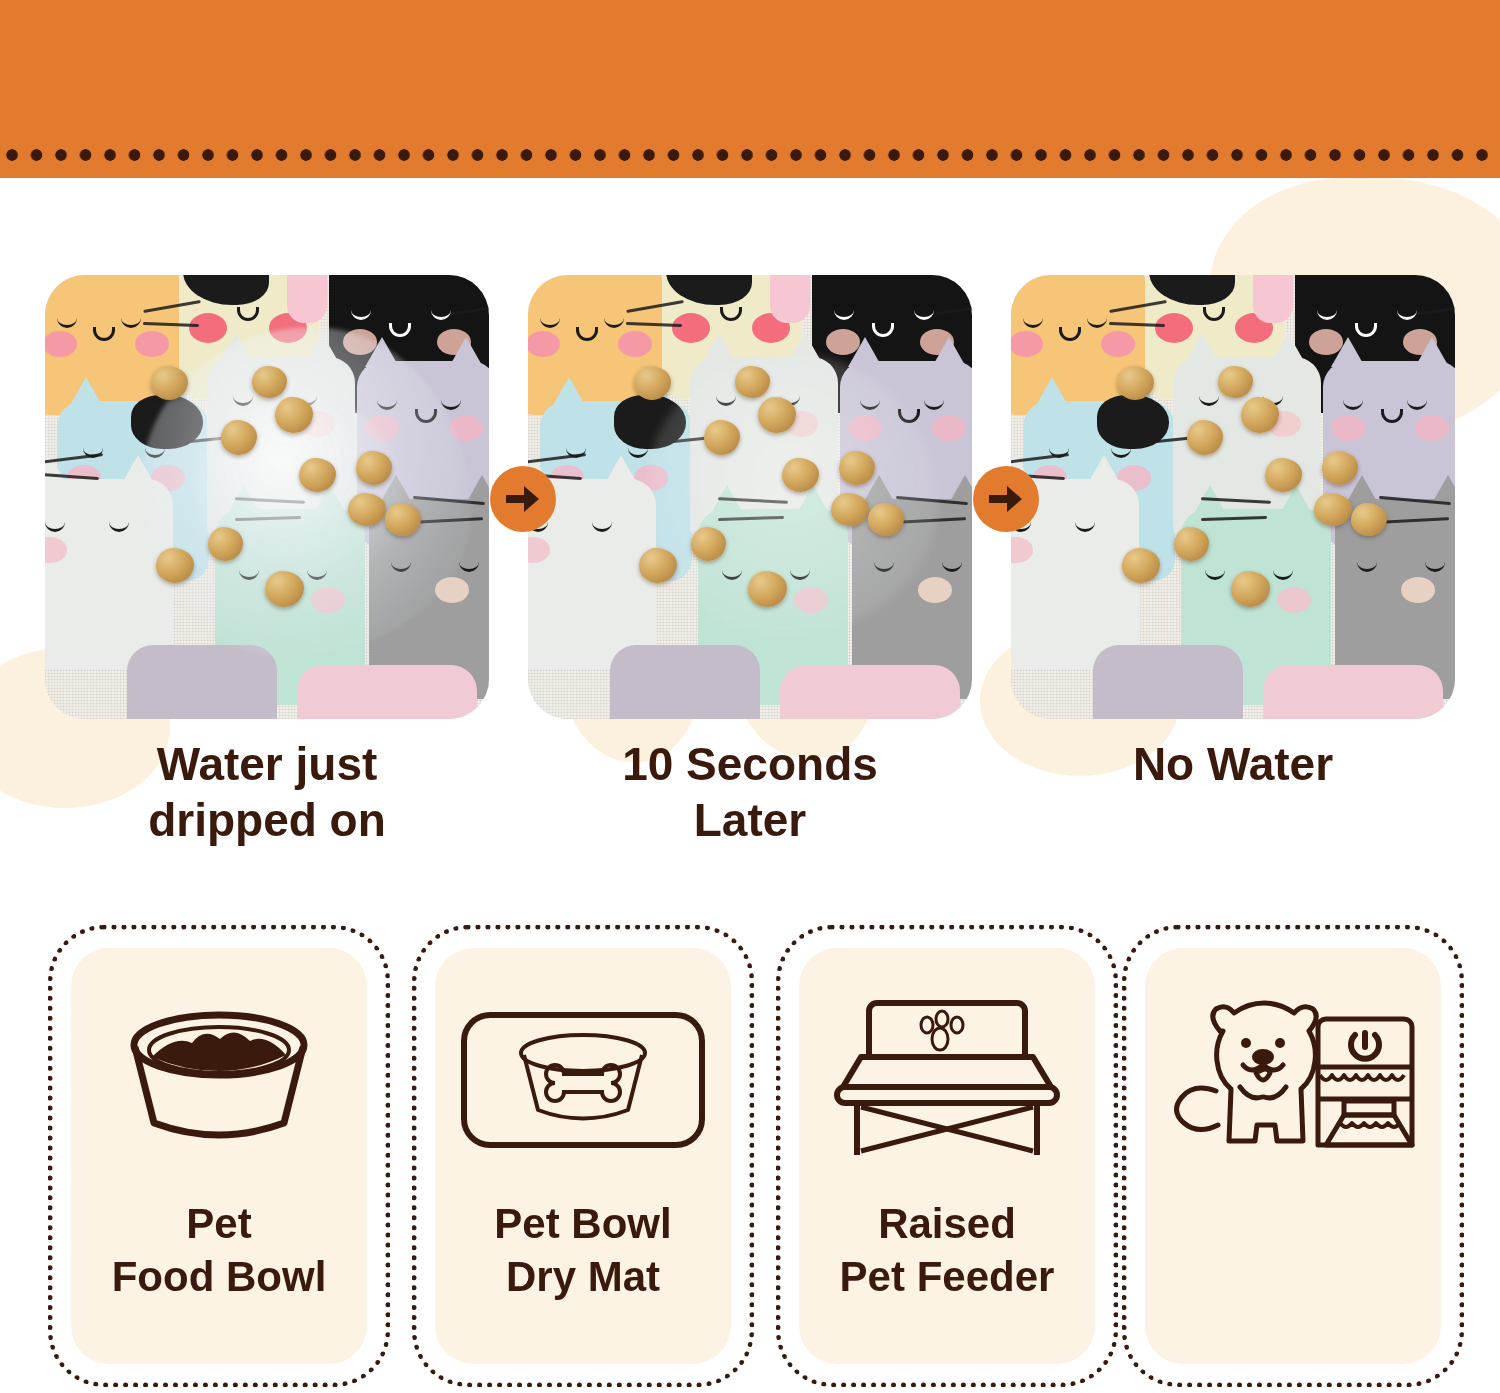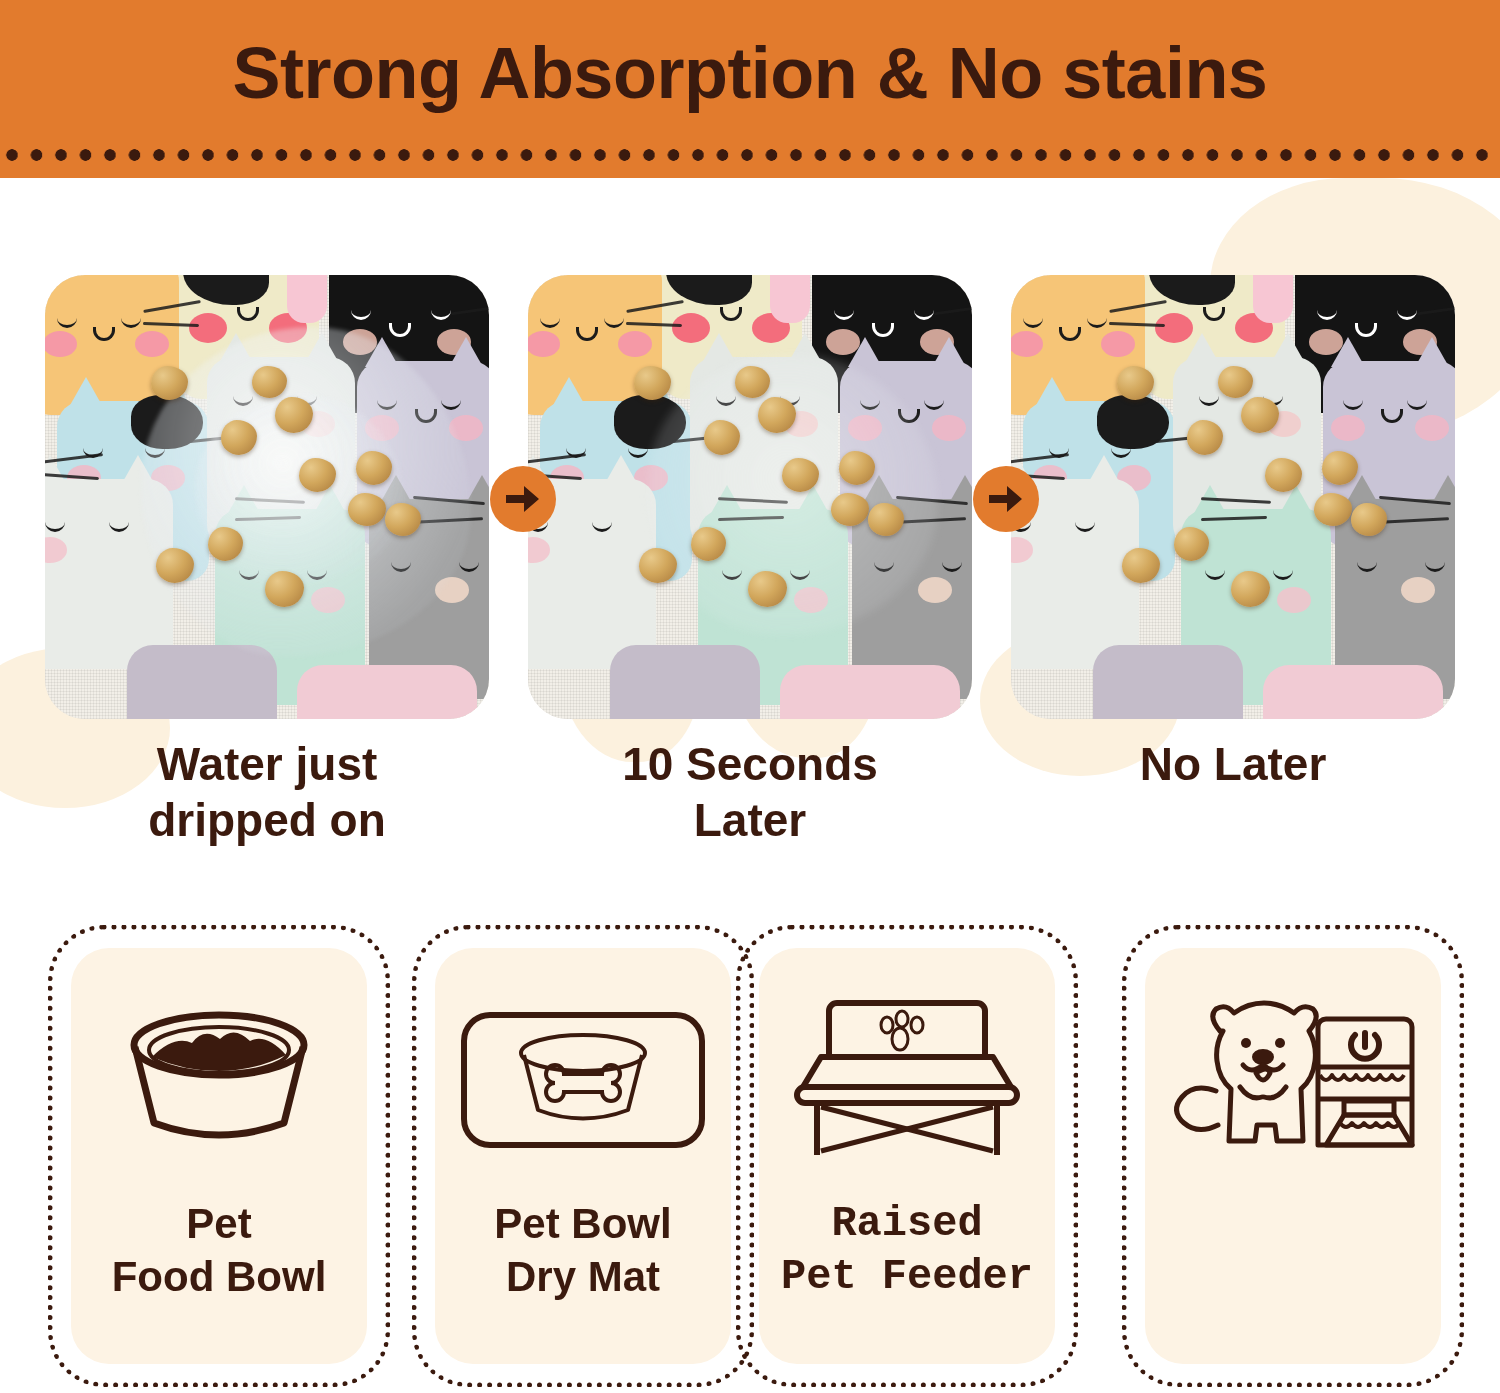--- a/index.html
+++ b/index.html
@@ -208,21 +208,21 @@
     position: absolute;
     top: 0;
     width: 342px;
     height: 462px;
     border: 5px dotted #3B1A0E;
     border-radius: 56px;
     padding: 18px;
   }
   .card.k1 { left: 48px; }
   .card.k2 { left: 412px; }
-  .card.k3 { left: 736px; font-family: Liberation Mono, monospace; }
+  .card.k3 { left: 776px; }
   .card.k4 { left: 1122px; }
 
   .card-inner {
     position: relative;
     width: 100%;
     height: 100%;
     background: #FDF3E4;
     border-radius: 38px;
     display: flex;
     flex-direction: column;
@@ -256,21 +256,20 @@
     <div class="paw" style="left:618px;top:318px;width:58px;height:86px;"></div>
     <div class="paw" style="left:688px;top:300px;width:58px;height:90px;"></div>
     <div class="paw" style="left:728px;top:370px;width:150px;height:210px;border-radius:52% 48% 44% 56%;"></div>
     <div class="paw" style="left:1258px;top:340px;width:150px;height:180px;border-radius:50%;"></div>
     <div class="paw" style="left:1210px;top:0px;width:330px;height:260px;border-radius:46% 54% 58% 42%;"></div>
     <div class="paw" style="left:-40px;top:470px;width:210px;height:160px;border-radius:50%;"></div>
     <div class="paw" style="left:980px;top:448px;width:200px;height:150px;border-radius:50%;"></div>
   </div>
 
   <div class="header-band">
-    <div class="header-title">Strong Absorption &amp; No stains</div>
     <div class="header-dots"></div>
   </div>
 
   <div class="photo-row">
 
     <div class="photo p1">
       <div class="fabric">
 
         <div class="catshape" style="left:-10px;top:-14px;width:150px;height:160px;background:#F6C577;"></div>
 
@@ -586,21 +585,21 @@
         <path d="M2 13 H20 V4 L35 17 L20 30 V21 H2 Z" fill="#3B1A0E"></path>
       </svg>
     </span>
   </div>
 
   <div class="captions">
     <div class="caption c1" style="white-space:pre-line;">Water just
 dripped on</div>
     <div class="caption c2" style="white-space:pre-line;">10 Seconds
 Later</div>
-    <div class="caption c3" style="white-space:pre-line;">No Later</div>
+    <div class="caption c3" style="white-space:pre-line;">No Water</div>
   </div>
 
   <div class="cards">
 
     <div class="card k2">
       <div class="card-inner">
         <div class="card-icon">
           <svg width="250" height="150" viewBox="0 0 250 150">
             <rect x="6" y="10" width="238" height="130" rx="26" ry="26" fill="none" stroke="#3B1A0E" stroke-width="6"></rect>
             <ellipse cx="125" cy="48" rx="62" ry="18" fill="none" stroke="#3B1A0E" stroke-width="4"></ellipse>

